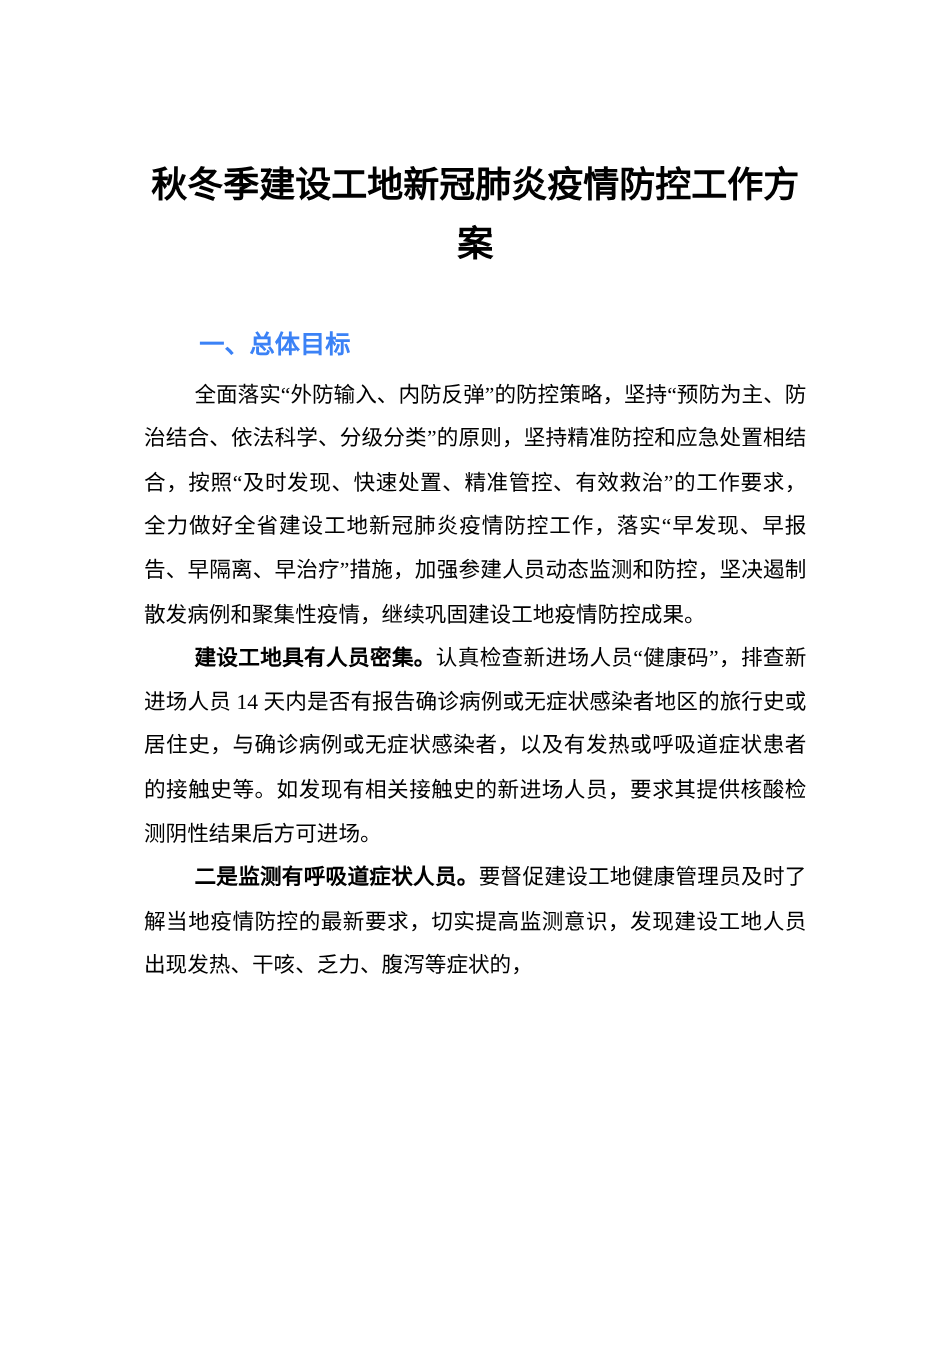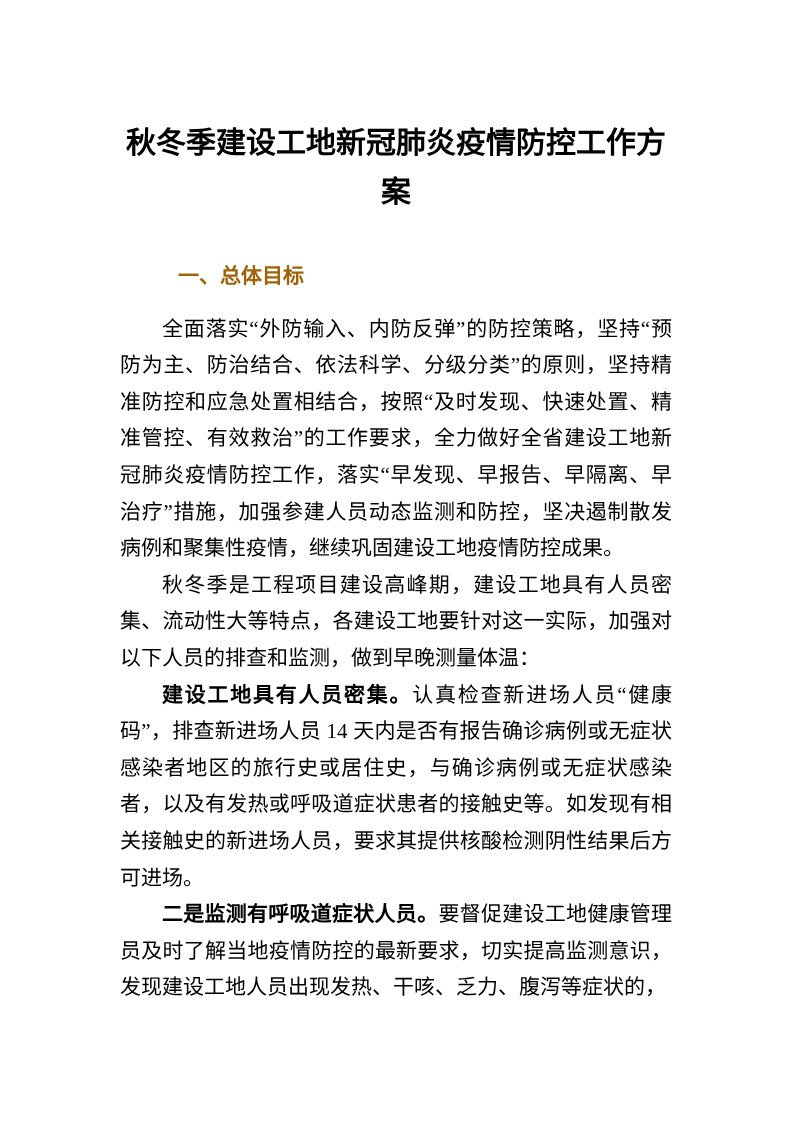--- a/index.html
+++ b/index.html
@@ -18,49 +18,49 @@
   .page {
     position: absolute;
     left: 0; top: 0;
     width: 793px;
     height: 1122px;
     background: #ffffff;
   }
   .content {
     position: absolute;
     left: 120px;
-    top: 118px;
+    top: 130px;
     width: 552px;
   }
   .doc-title {
     margin: 0;
     font-family: "Liberation Serif", serif;
     font-weight: bold;
     font-size: 30px;
     line-height: 49px;
     text-align: center;
     color: #000000;
   }
   .section-heading {
-    margin: 16px;
+    margin: 4px;
     font-family: "Liberation Sans", sans-serif;
     font-weight: bold;
     font-size: 21px;
     line-height: 36.6px;
     text-indent: 42px;
-    color: #a16207;
+    color: #3b82f6;
     white-space: nowrap;
   }
   .section-heading.first {
     margin-top: 42px;
   }
   .para {
     margin: 0;
     font-family: "Liberation Serif", serif;
-    font-size: 21px;
+    font-size: 18px;
     line-height: 36.6px;
     text-align: justify;
     text-indent: 42px;
     color: #000000;
   }
   .para .lead {
     font-weight: bold;
   }
 </style>
 </head>
@@ -69,20 +69,19 @@
 <div class="page">
   <div class="content">
 
     <h1 class="doc-title">秋冬季建设工地新冠肺炎疫情防控工作方案</h1>
 
     <h2 class="section-heading first">一、总体目标</h2>
 
     <p class="para"><span>全面落实“外防输入、内防反弹”的防控策略，坚持“预防为主、防治结合、依法科学、分级分类”的原则，坚持精准防控和应急处置相结合，按照“及时发现、快速处置、精准管控、有效救治”的工作要求，全力做好全省建设工地新冠肺炎疫情防控工作，落实“早发现、早报告、早隔离、早治疗”措施，加强参建人员动态监测和防控，坚决遏制散发病例和聚集性疫情，继续巩固建设工地疫情防控成果。</span></p>
 
 
-    <p class="para"><span>秋冬季是工程项目建设高峰期，建设工地具有人员密集、流动性大等特点，各建设工地要针对这一实际，加强对以下人员的排查和监测，做到早晚测量体温：</span></p>
 
     <p class="para"><span class="lead">建设工地具有人员密集。</span><span>认真检查新进场人员“健康码”，排查新进场人员 14 天内是否有报告确诊病例或无症状感染者地区的旅行史或居住史，与确诊病例或无症状感染者，以及有发热或呼吸道症状患者的接触史等。如发现有相关接触史的新进场人员，要求其提供核酸检测阴性结果后方可进场。</span></p>
 
     <p class="para"><span class="lead">二是监测有呼吸道症状人员。</span><span>要督促建设工地健康管理员及时了解当地疫情防控的最新要求，切实提高监测意识，发现建设工地人员出现发热、干咳、乏力、腹泻等症状的，</span></p>
 
   </div>
 </div>
 
 </body></html>

